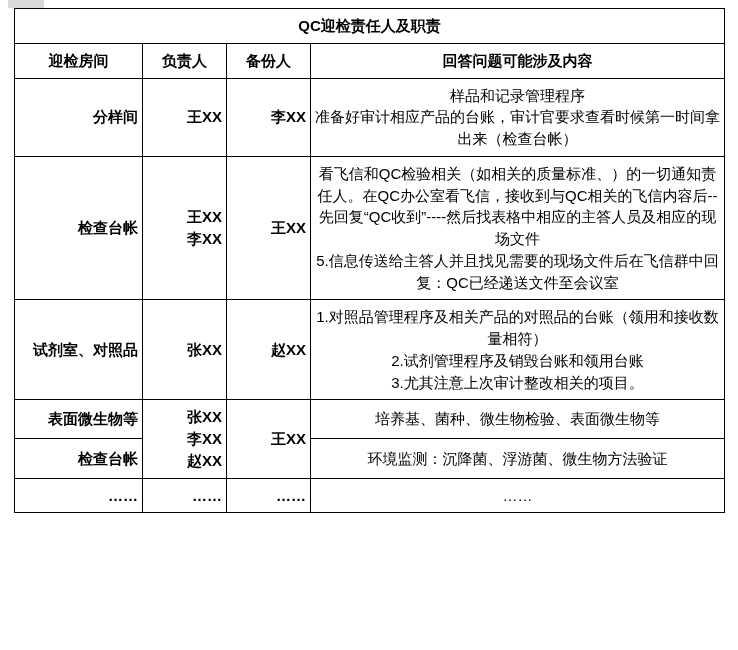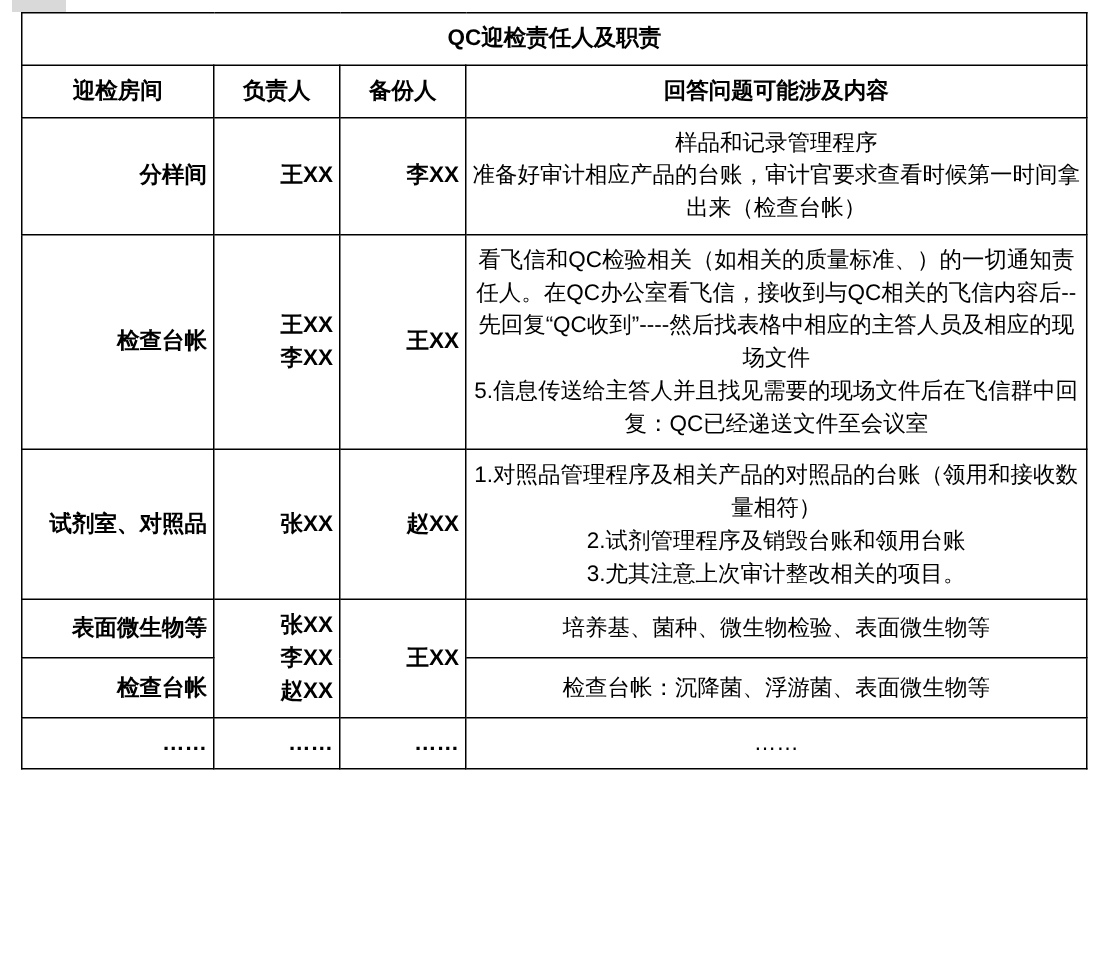--- a/index.html
+++ b/index.html
@@ -130,21 +130,21 @@
           <td class="c-center multiline">表面微生物等</td>
           <td class="c-center multiline" rowspan="2">张XX
 李XX
 赵XX</td>
           <td class="c-center multiline" rowspan="2">王XX</td>
           <td class="c-left multiline">培养基、菌种、微生物检验、表面微生物等</td>
         </tr>
 
         <tr>
           <td class="c-center multiline">检查台帐</td>
-          <td class="c-left multiline">检查台帐：沉降菌、浮游菌、表面微生物等</td>
+          <td class="c-left multiline">环境监测：沉降菌、浮游菌、微生物方法验证</td>
         </tr>
 
         <tr>
           <td class="c-center multiline">……</td>
           <td class="c-center multiline">……</td>
           <td class="c-center multiline">……</td>
           <td class="c-left multiline">……</td>
         </tr>
       </tbody>
     </table>

